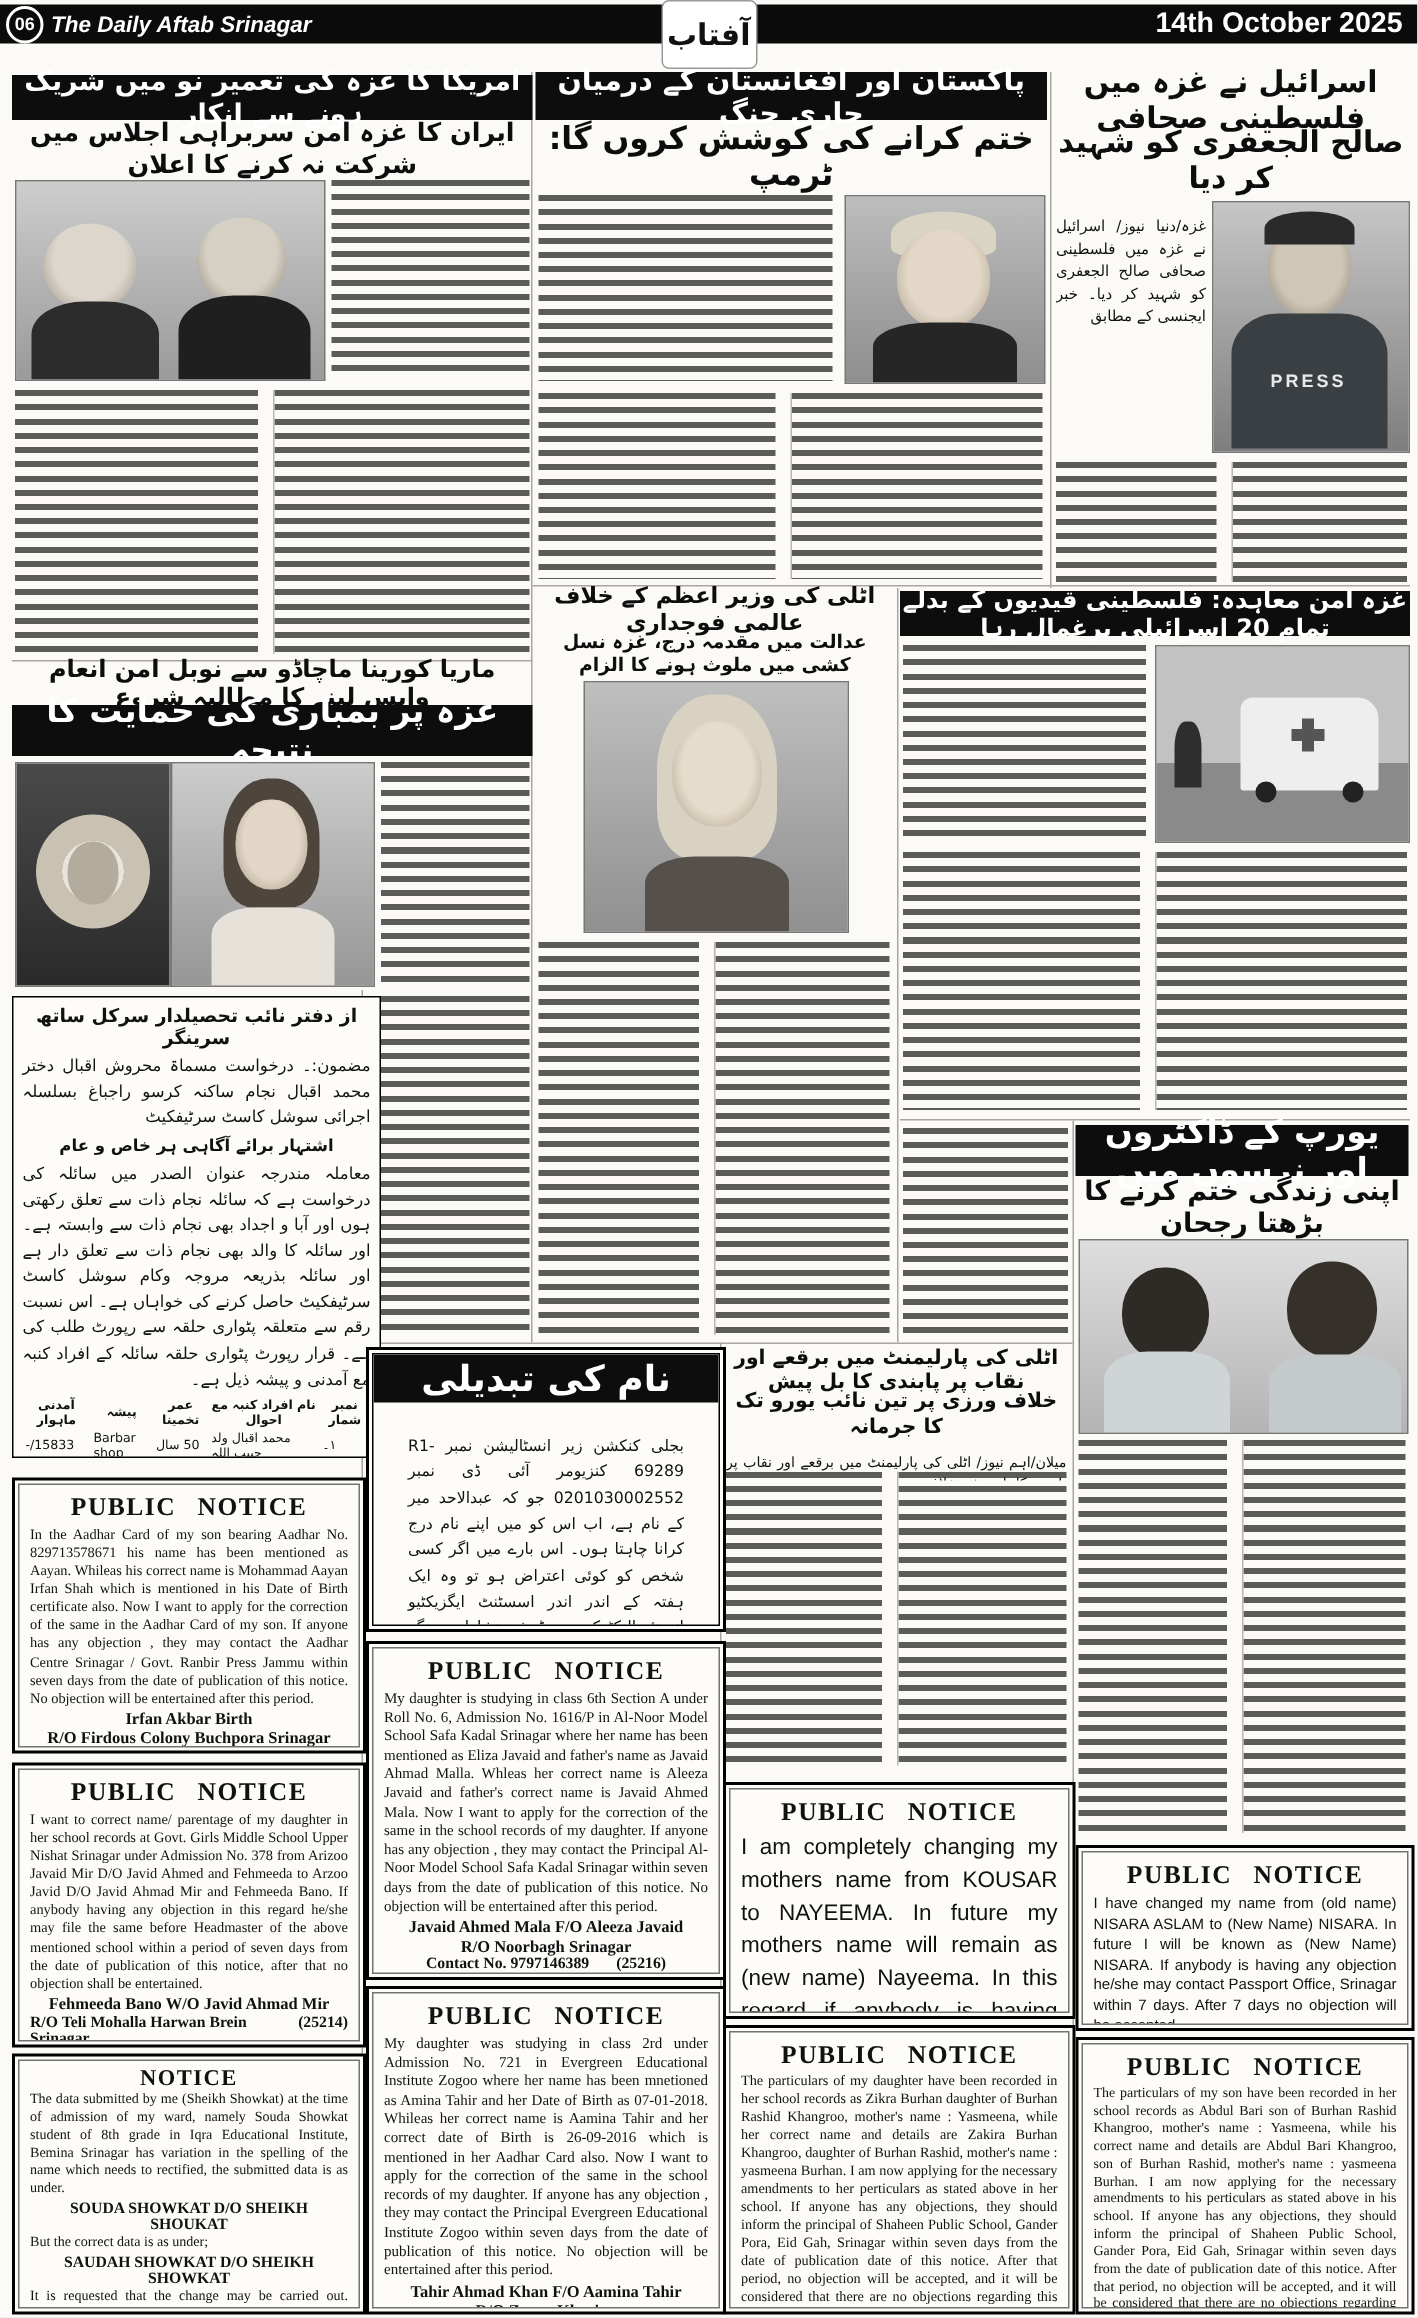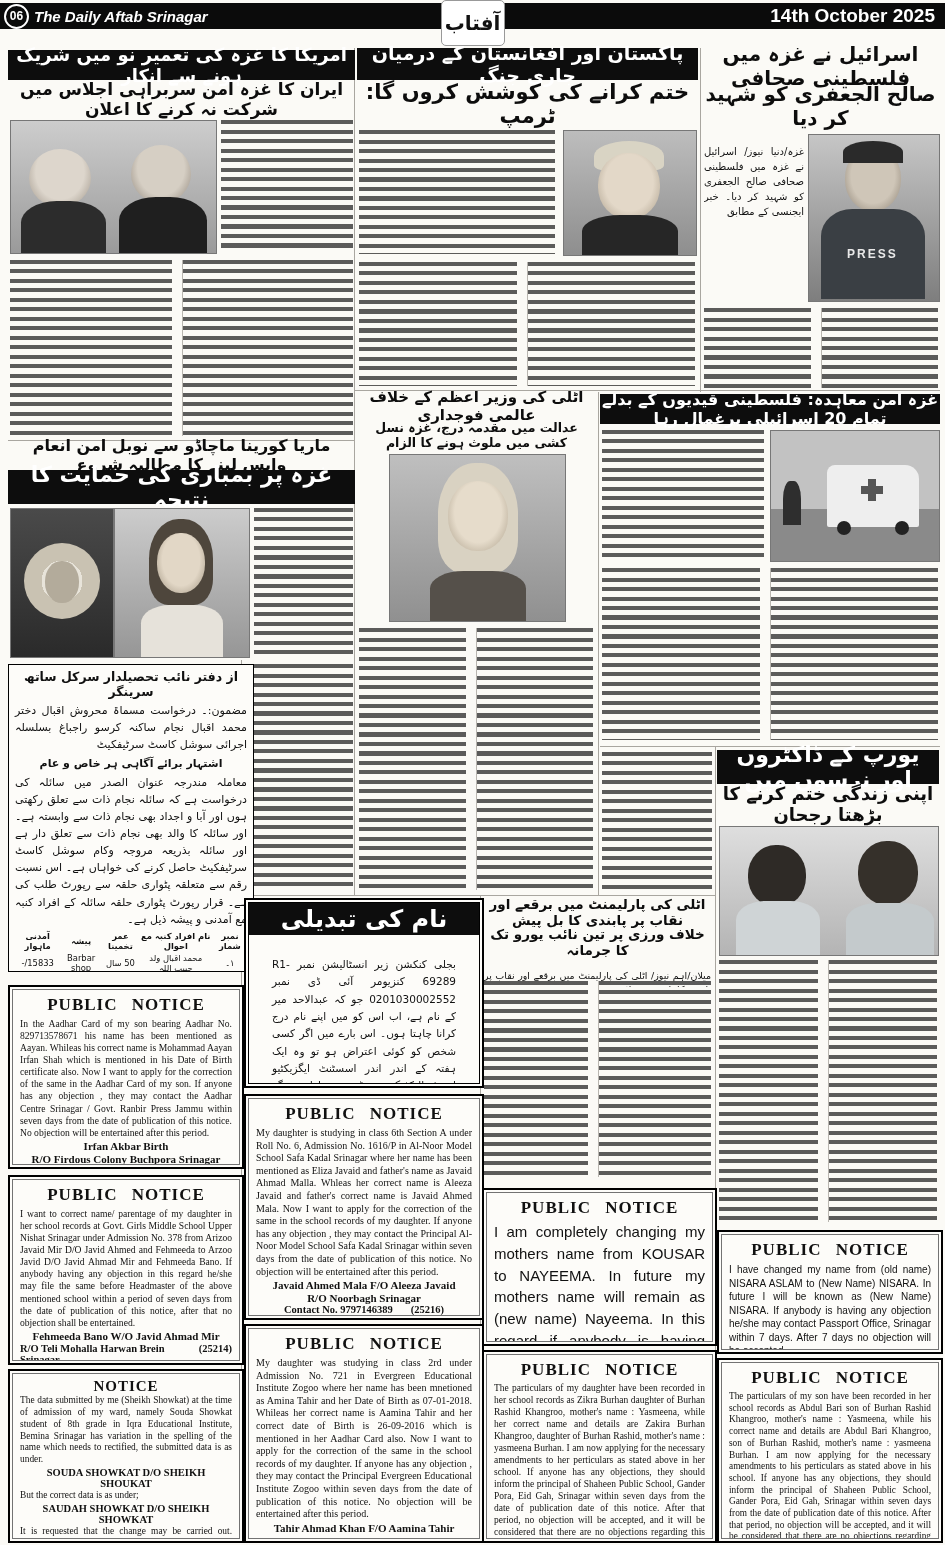--- a/index.html
+++ b/index.html
@@ -49,21 +49,21 @@
   .sans .nbody{font-family:"Liberation Sans",sans-serif;font-size:15px;line-height:1.45;}
   .sig{font-weight:bold;text-align:center;font-size:11px;margin:1px 0;}
   .boldline{font-weight:bold;text-align:center;font-size:10.5px;margin:1px 0;}
   .refrow{display:flex;justify-content:space-between;font-weight:bold;font-size:10.5px;}
   
   .t-notice{position:absolute;border:1.5px solid #000;background:#fdfcf9;padding:4px 6px;overflow:hidden;}
   .t-title{text-align:center;font-weight:bold;font-size:12.5px;margin:0 0 3px 0;}
   .t-body{font-size:11px;line-height:1.55;text-align:justify;margin:2px 0;}
   .ttable{width:100%;border-collapse:collapse;font-size:8.4px;}
   .ttable th{font-weight:bold;text-align:center;padding:1px 2px;}
-  .ttable td{padding:1px 2px;text-align:center;}
+  .ttable td{padding:1px 2px;text-align:left;}
   
   .nc-box{position:absolute;border:2px solid #000;background:#fdfcf9;}
   .nc-inner{position:absolute;inset:2px;border:1px solid #000;overflow:hidden;}
   .nc-title{background:#0d0d0d;color:#fff;text-align:center;font-weight:bold;font-size:24px;padding:2px 0;}
   .nc-body{font-size:10.5px;line-height:1.65;text-align:justify;padding:5px 7px 2px 7px;margin:16px;}
 </style>
 </head>
 <body>
 
 <div class="page">

